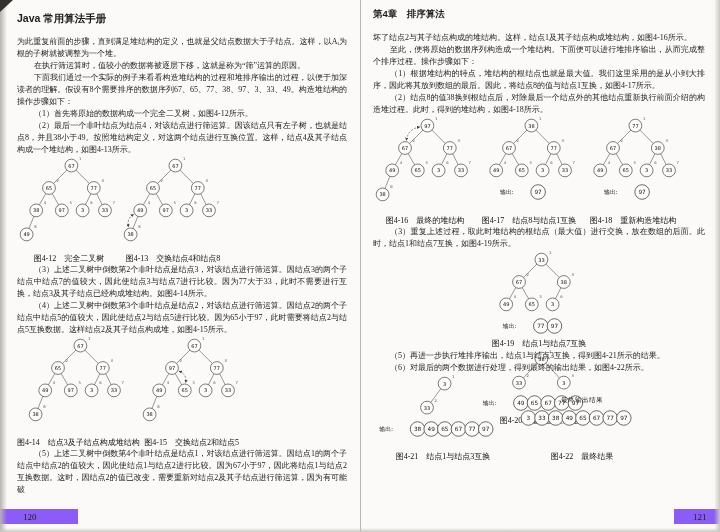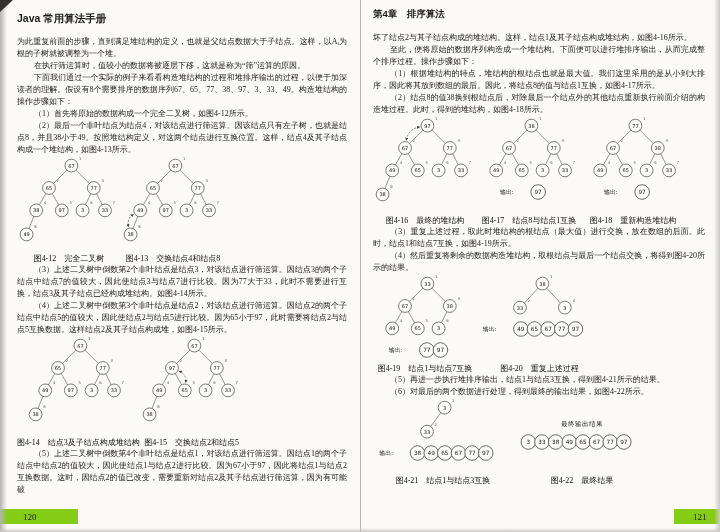--- a/index.html
+++ b/index.html
@@ -18,28 +18,28 @@
     font-family:"Liberation Sans","DejaVu Sans",sans-serif;
     font-weight:bold;font-size:10.5px;height:14px;margin-bottom:10px;
   }
   .pg-header.right-h{text-align:left;font-size:9.5px;}
 
   .para{font-size:8px;line-height:12px;text-align:justify;text-justify:inter-character;}
   .para.indent{text-indent:17px;}
 
   .figrow{display:flex;justify-content:flex-start;align-items:stretch;}
   .fr-l1{height:108px;} .fr-l2{height:112px;}
-  .fr-r1{height:110px;} .fr-r2{height:100px;} .fr-r3{height:88px;}
+  .fr-r1{height:110px;} .fr-r2{height:100px;flex-direction:column;} .fr-r3{height:88px;}
   .figure{display:flex;flex-direction:column;align-items:center;}
   .figure .tree{display:flex;flex-direction:column;align-items:center;}
   .figure.valign-bottom .tree{margin-top:auto;}
   .fig-caption{margin-top:auto;font-size:8px;color:#111;white-space:nowrap;padding-top:2px;}
   .fig-toplabel{font-size:6.5px;color:#222;margin-bottom:3px;letter-spacing:.5px;}
 
-  .pagenum-band{position:absolute;bottom:8px;height:15px;background:#84cc16;
+  .pagenum-band{position:absolute;bottom:8px;height:15px;background:#8b5cf6;
     display:flex;align-items:center;font-size:9px;}
   .band-left{left:0;width:78px;}
   .band-left .pagenum{margin-left:23px;}
   .band-right{right:0;width:46px;}
   .band-right .pagenum{margin-left:19px;}
 
   
   .corner-mark{position:absolute;top:0;left:0;width:0;height:0;
     border-top:12px solid #33322f;border-right:13px solid transparent;}
   .edge-left{position:absolute;left:0;top:0;width:7px;height:532px;
@@ -388,21 +388,20 @@
               <text x="0" y="13.5" font-size="6.5" fill="#222">输出:</text>
               <circle cx="42" cy="11" r="8" fill="#fdfcfa" stroke="#4a4a4a" stroke-width="0.9"></circle>
               <text x="42" y="13.4" text-anchor="middle" font-size="6.3" font-family="DejaVu Sans, sans-serif" fill="#111">97</text>
             </svg>
           </div>
         <div class="fig-caption">图4-18　重新构造堆结构</div>
       </div>
     </div>
 
     <div class="para indent">（3）重复上述过程，取此时堆结构的根结点（最大值）进行交换，放在数组的后面。此时，结点1和结点7互换，如图4-19所示。</div>
-    <div class="para indent">（4）然后重复将剩余的数据构造堆结构，取根结点与最后一个结点交换，将得到图4-20所示的结果。</div>
 
     <div class="figrow fr-r2">
       <div class="figure">
         <div class="tree">
             <svg viewBox="0 0 130 82" width="104" height="65.60000000000001">
               <defs>
                 <marker id="arr7" markerWidth="5" markerHeight="5" refX="4" refY="2.5" orient="auto-start-reverse">
                   <path d="M0,0L5,2.5L0,5z" fill="#444"></path>
                 </marker>
               </defs>

